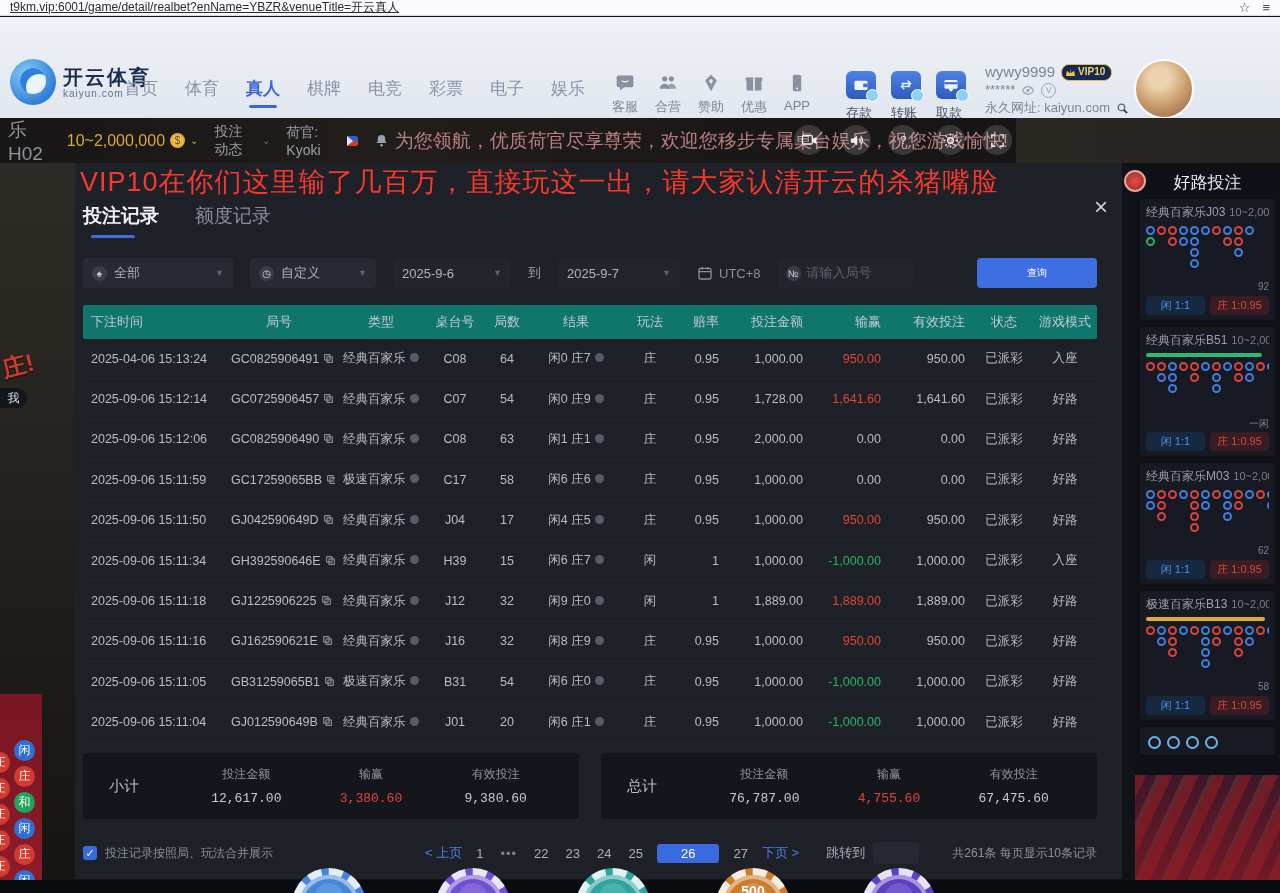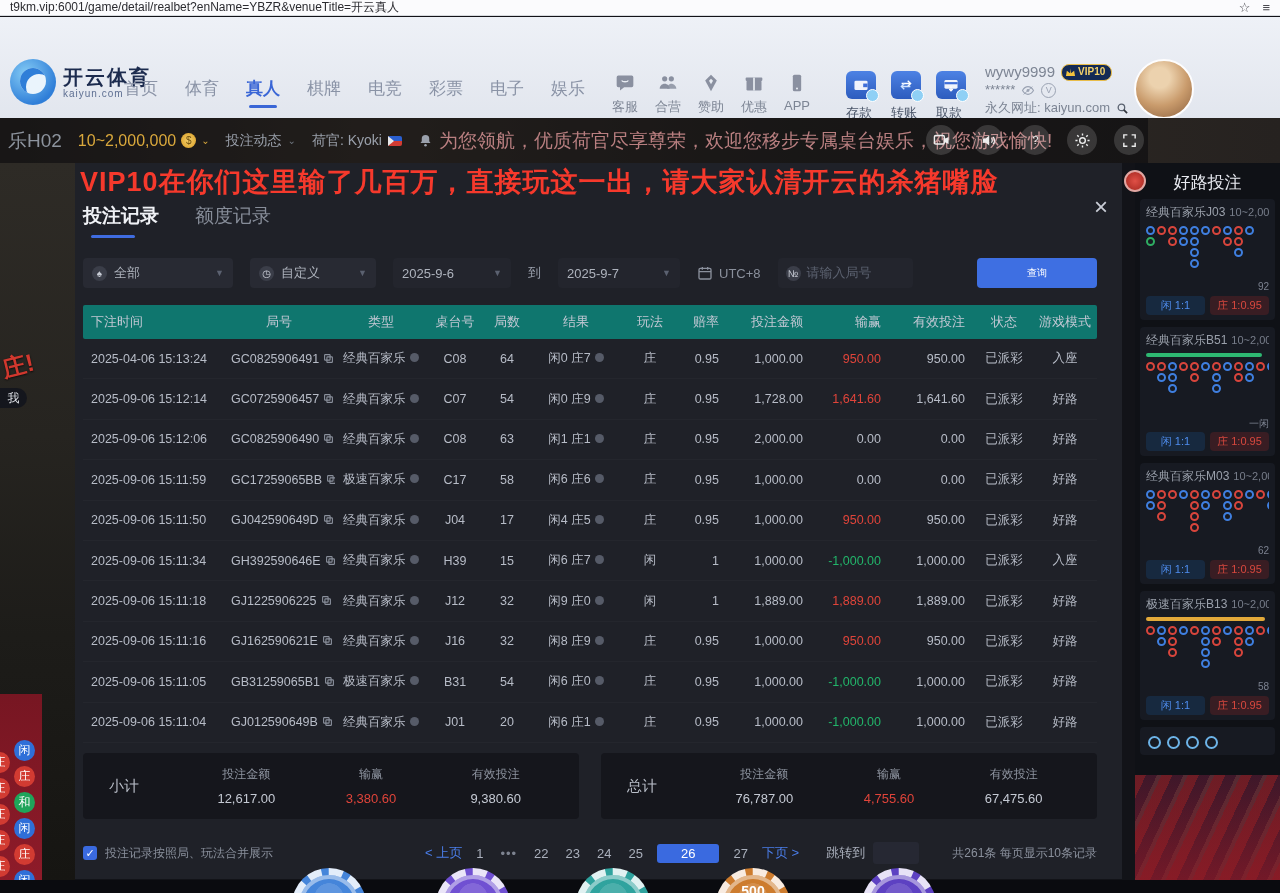--- a/index.html
+++ b/index.html
@@ -3,21 +3,21 @@
 <meta charset="utf-8">
 <style>
   html,body{margin:0;padding:0;background:#07080b;}
   #stage{position:relative;width:1280px;height:893px;overflow:hidden;background:#121318;
          font-family:"Liberation Sans","DejaVu Sans",sans-serif;-webkit-font-smoothing:antialiased;}
   svg{display:block;}
 
   
   .urlbar{position:absolute;left:0;top:0;width:1280px;height:16px;background:#fbfbfd;border-bottom:1px solid #d7dade;
           display:flex;align-items:center;padding:0 10px;box-sizing:border-box;gap:12px;color:#2b2b30;font-size:12px;}
-  .urlbar .url{flex:1;white-space:nowrap;overflow:hidden;}
+  .urlbar .url{flex:1;white-space:nowrap;overflow:hidden;text-decoration:underline;}
   .urlbar .ub-ic{color:#4a4a50;font-size:13px;line-height:12px;}
 
   
   .siteheader{position:absolute;left:0;top:17px;width:1280px;height:101px;
               background:linear-gradient(180deg,#eef1f7,#e2e6ee);}
   .logo{position:absolute;left:10px;top:42px;display:flex;align-items:center;gap:7px;}
   .logo-circle{width:46px;height:46px;border-radius:50%;background:radial-gradient(circle at 35% 32%,#85ccf5,#2f7ed8 72%);
                position:relative;overflow:hidden;}
   .logo-circle:after{content:"";position:absolute;left:10px;top:9px;width:26px;height:26px;border-radius:50%;
                background:#eaf4fc;box-shadow:6px 6px 0 0 #2f7ed8 inset;}
@@ -42,21 +42,21 @@
   .vipbadge{display:flex;align-items:center;height:15px;background:#142a55;border:1px solid #e9bd4a;border-radius:8px;
             color:#f5d36a;font-size:10px;font-weight:bold;padding:0 6px 0 3px;gap:2px;}
   .vcircle{width:13px;height:13px;border-radius:50%;border:1px solid #9aa2b2;color:#9aa2b2;font-size:9px;
            display:flex;align-items:center;justify-content:center;}
   .avatar{position:absolute;left:1134px;top:42px;width:56px;height:56px;border-radius:50%;
           background:radial-gradient(circle at 42% 30%,#ecd2ae 20%,#c99b6c 55%,#8a5f3d 100%);border:2px solid #fdfdfe;}
 
   
   .video-strip{position:absolute;left:0;top:118px;width:1280px;height:45px;
                background:linear-gradient(90deg,#2d2823,#463c31 30%,#2f2a24 62%,#262220);}
-  .gamebar{position:absolute;left:0;top:118px;width:1148px;height:45px;background:rgba(12,12,15,.62);
+  .gamebar{position:absolute;left:0;top:118px;width:1016px;height:45px;background:rgba(12,12,15,.62);
            display:flex;align-items:center;gap:16px;padding:0 8px;box-sizing:border-box;color:#9aa0ab;font-size:14px;}
   .gb-table{color:#8d949e;font-size:19px;}
   .gb-limit{color:#d9a83c;font-size:16px;display:flex;align-items:center;gap:5px;}
   .coin{width:15px;height:15px;border-radius:50%;background:radial-gradient(#f3cf6a,#d89b22);color:#6b4d0e;font-size:10px;
         display:flex;align-items:center;justify-content:center;}
   .gb-item{display:flex;align-items:center;gap:6px;cursor:pointer;}
   .gb-flag{width:14px;height:10px;border-radius:2px;background:linear-gradient(180deg,#2a5fd0 50%,#d23b32 50%);position:relative;}
   .gb-flag:after{content:"";position:absolute;left:0;top:0;border-top:5px solid transparent;border-bottom:5px solid transparent;border-left:6px solid #e8e8ea;}
   .gb-announce{color:#b97f80;font-size:19px;white-space:nowrap;overflow:hidden;max-width:620px;}
   .gb-icons{position:absolute;right:4px;top:7px;display:flex;gap:17px;}
@@ -71,21 +71,21 @@
          text-shadow:0 1px 2px rgba(0,0,0,.8);opacity:.92;}
   .me-badge{position:absolute;left:0;top:388px;width:27px;height:20px;background:rgba(18,20,28,.85);
             border-radius:0 10px 10px 0;color:#dfe2e8;font-size:12px;display:flex;align-items:center;justify-content:center;}
   .beads{position:absolute;display:flex;flex-direction:column;gap:5px;}
   .bead{width:21px;height:21px;border-radius:50%;color:#fff;font-size:12px;display:flex;align-items:center;justify-content:center;}
   .bead.p{background:#2f6fd8;} .bead.bk{background:#d23b32;} .bead.t{background:#1fa45a;}
 
   
   .modal{position:absolute;left:75px;top:163px;width:1047px;height:716px;background:#1f2128;}
   .overlay-text{position:absolute;left:80px;top:164px;font-size:27px;color:#f6392c;white-space:nowrap;
-                letter-spacing:1px;z-index:30;font-weight:700;}
+                letter-spacing:1px;z-index:30;font-weight:400;}
   .close{position:absolute;right:14px;top:33px;font-size:24px;color:#c9cdd6;cursor:pointer;line-height:22px;}
   .tabs{position:absolute;left:8px;top:40px;display:flex;gap:36px;font-size:19px;color:#878d99;}
   .tab{position:relative;padding-bottom:9px;cursor:pointer;}
   .tab.active{color:#f0f2f6;font-weight:bold;}
   .tab.active:after{content:"";position:absolute;left:8px;width:44px;bottom:0;height:3px;border-radius:2px;background:#3f6ce0;}
   .filters{position:absolute;left:8px;top:95px;width:1014px;height:30px;display:flex;align-items:center;gap:17px;
            font-size:13px;color:#9aa0ac;}
   .dd{height:30px;background:#282a33;border-radius:4px;display:flex;align-items:center;padding:0 9px;gap:7px;
       color:#aeb3bd;box-sizing:border-box;cursor:pointer;}
   .dd .arr{margin-left:auto;color:#5b6170;font-size:9px;}
@@ -112,21 +112,21 @@
   .dot{display:inline-block;width:9px;height:9px;border-radius:50%;background:#565b68;margin-left:4px;vertical-align:0;}
   .win-pos{color:#e0443a;} .win-neg{color:#22b56a;}
 
   
   .summary{position:absolute;left:8px;top:590px;width:1014px;display:flex;gap:22px;}
   .sumbox{flex:1;background:#15161c;border-radius:4px;height:66px;display:flex;align-items:center;
           padding:0 26px;box-sizing:border-box;gap:10px;}
   .sum-label{font-size:15px;color:#b9bec8;width:70px;}
   .sg{flex:1;text-align:center;}
   .sg .l{font-size:12px;color:#8e94a0;margin-bottom:8px;}
-  .sg .v{font-size:13px;color:#c5cad4;}
+  .sg .v{font-size:13px;color:#c5cad4;font-family:Liberation Mono, monospace;}
   .sg.win .v{color:#e0443a;}
 
   
   .mfooter{position:absolute;left:8px;top:677px;width:1014px;height:26px;display:flex;align-items:center;
            font-size:12px;color:#8a909c;}
   .chk{width:14px;height:14px;background:#3a6ae0;border-radius:3px;color:#fff;font-size:11px;line-height:14px;
        text-align:center;margin-right:8px;cursor:pointer;flex:none;}
   .pager{position:absolute;left:342px;top:0;height:26px;display:flex;align-items:center;gap:11px;font-size:13px;color:#aab0bc;}
   .pg{cursor:pointer;padding:1px 3px;}
   .pg.active{background:#3a6ae0;color:#fff;border-radius:3px;padding:2px 24px;}

